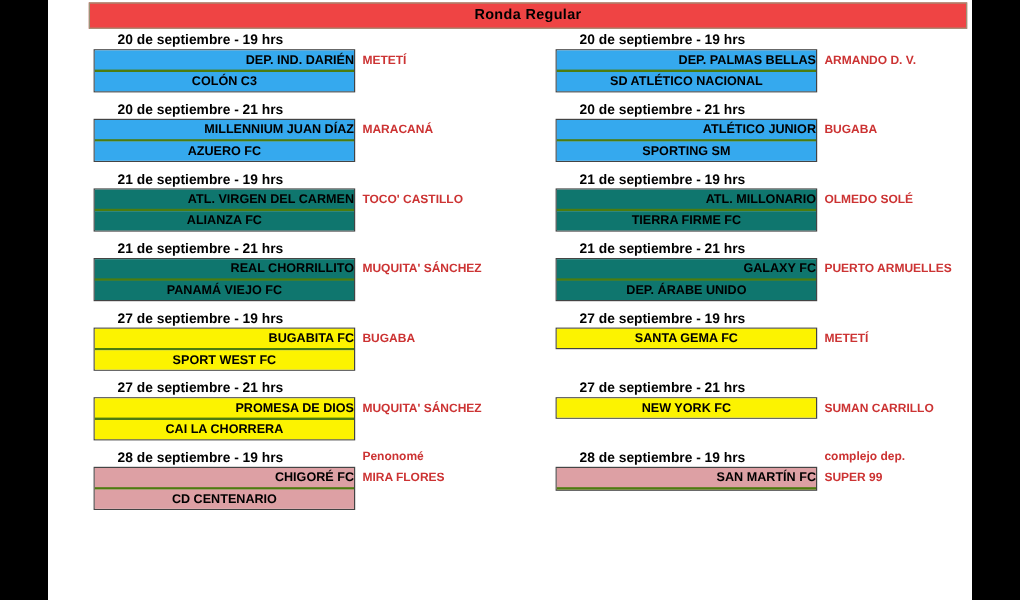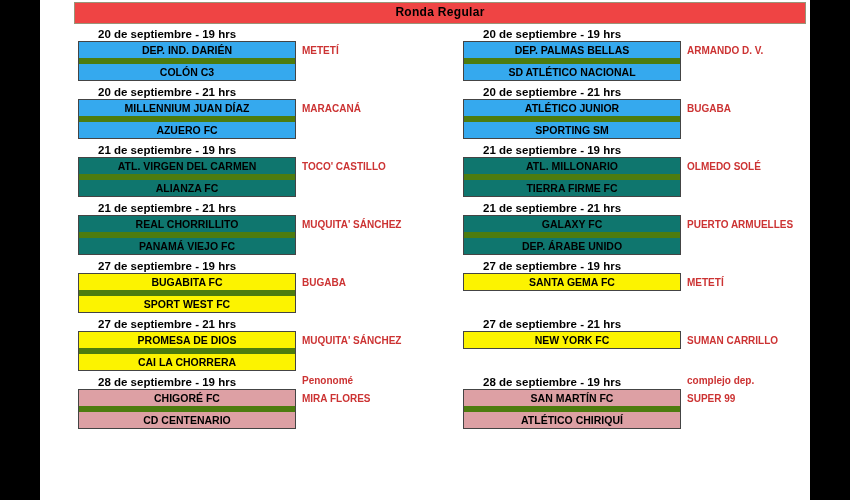--- a/index.html
+++ b/index.html
@@ -91,21 +91,22 @@
     height: 16px;
     line-height: 16px;
     font-size: 10.5px;
     font-weight: bold;
     text-align: center;
     color: #000;
     white-space: nowrap;
     overflow: hidden;
   }
   .pair .team.first {
-    border-bottom: 6px solid #4d7c0f;
+    border-bottom: 2px solid #4d7c0f;
+    text-align: right;
   }
 
   
   .c-blue .team  { background: #35a9ee; }
   .c-green .team { background: #0f766e; }
   .c-yellow .team{ background: #fcf300; }
   .c-pink .team  { background: #dda0a4; }
 
   .venue {
     position: absolute;
@@ -235,21 +236,20 @@
             <div class="match-date">27 de septiembre - 21 hrs</div>
             <div class="pair c-yellow">
               <div class="team second">NEW YORK FC</div>
             </div>
             <div class="venue v-top">SUMAN CARRILLO</div>
           </div>
           <div class="match">
             <div class="match-date">28 de septiembre - 19 hrs</div>
             <div class="pair c-pink">
               <div class="team first">SAN MARTÍN FC</div>
-              <div class="team second">ATLÉTICO CHIRIQUÍ</div>
             </div>
             <div class="venue v-note">complejo dep.</div>
             <div class="venue v-top">SUPER 99</div>
           </div>
         </div>
     </div>
   </div>
 </div>
 
 </body></html>

